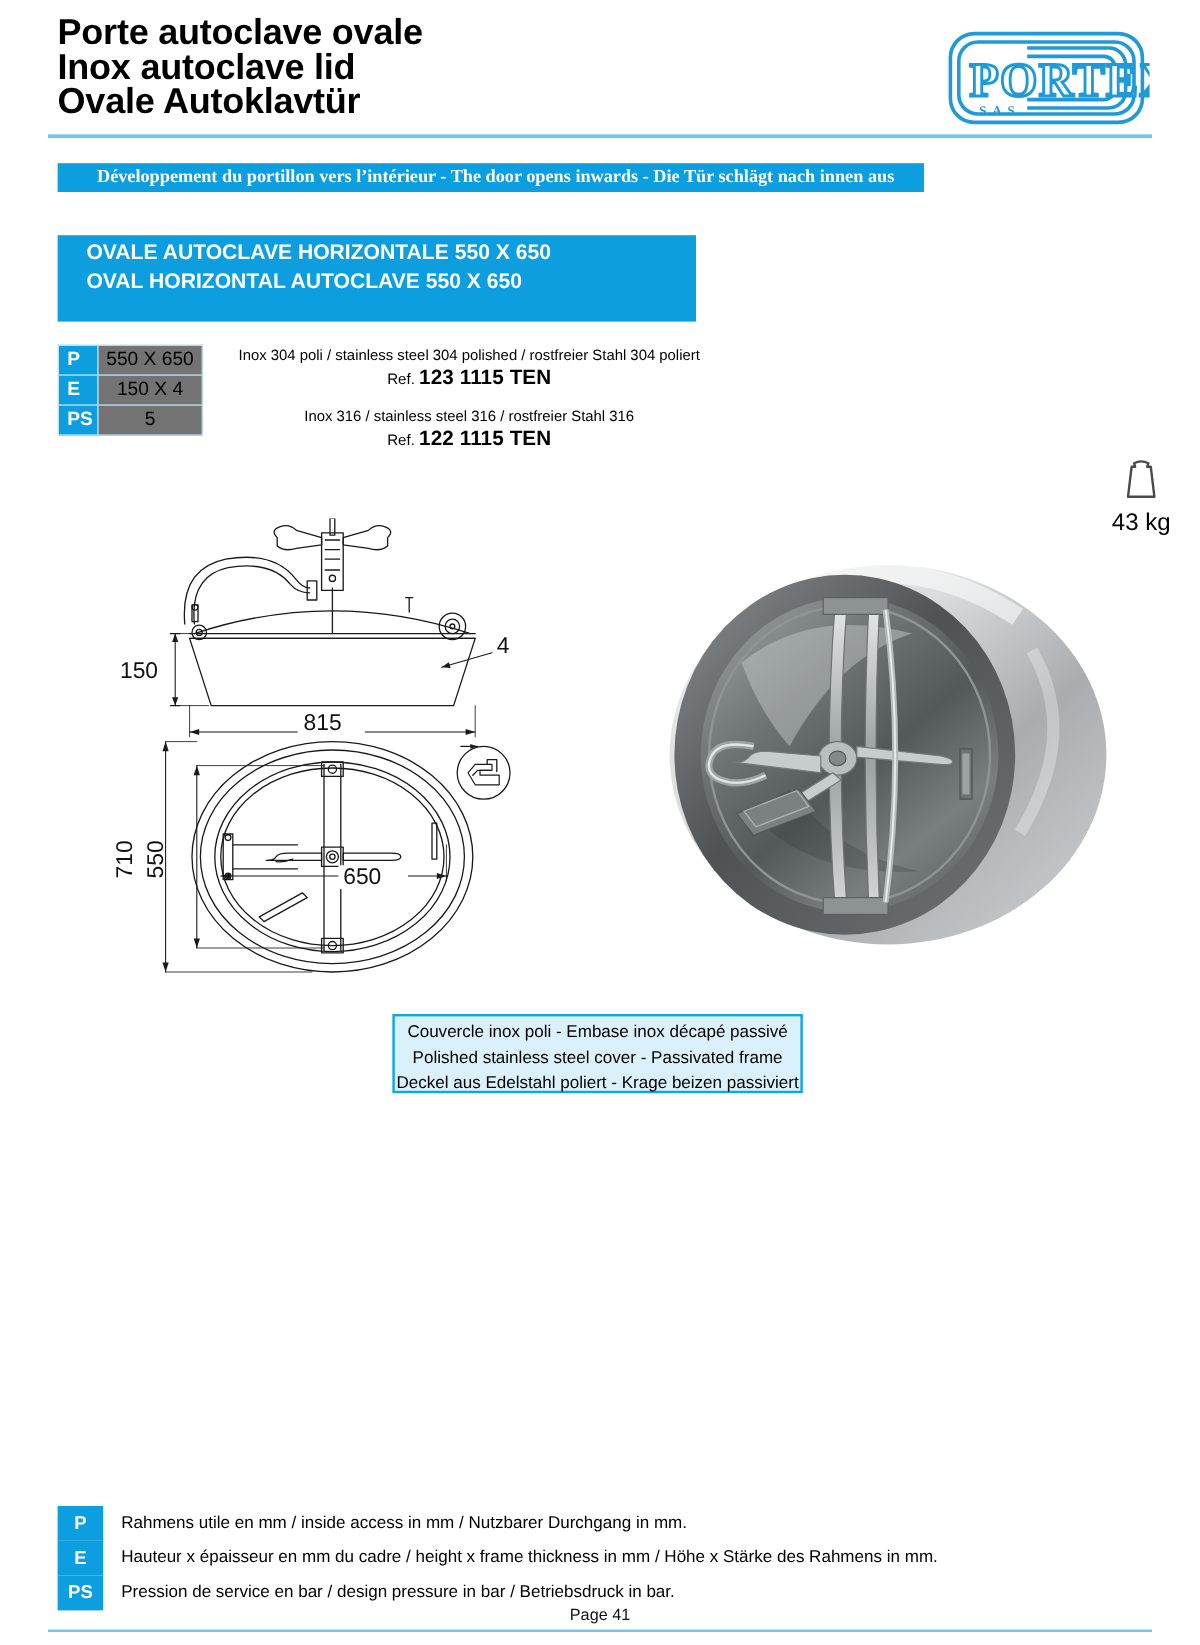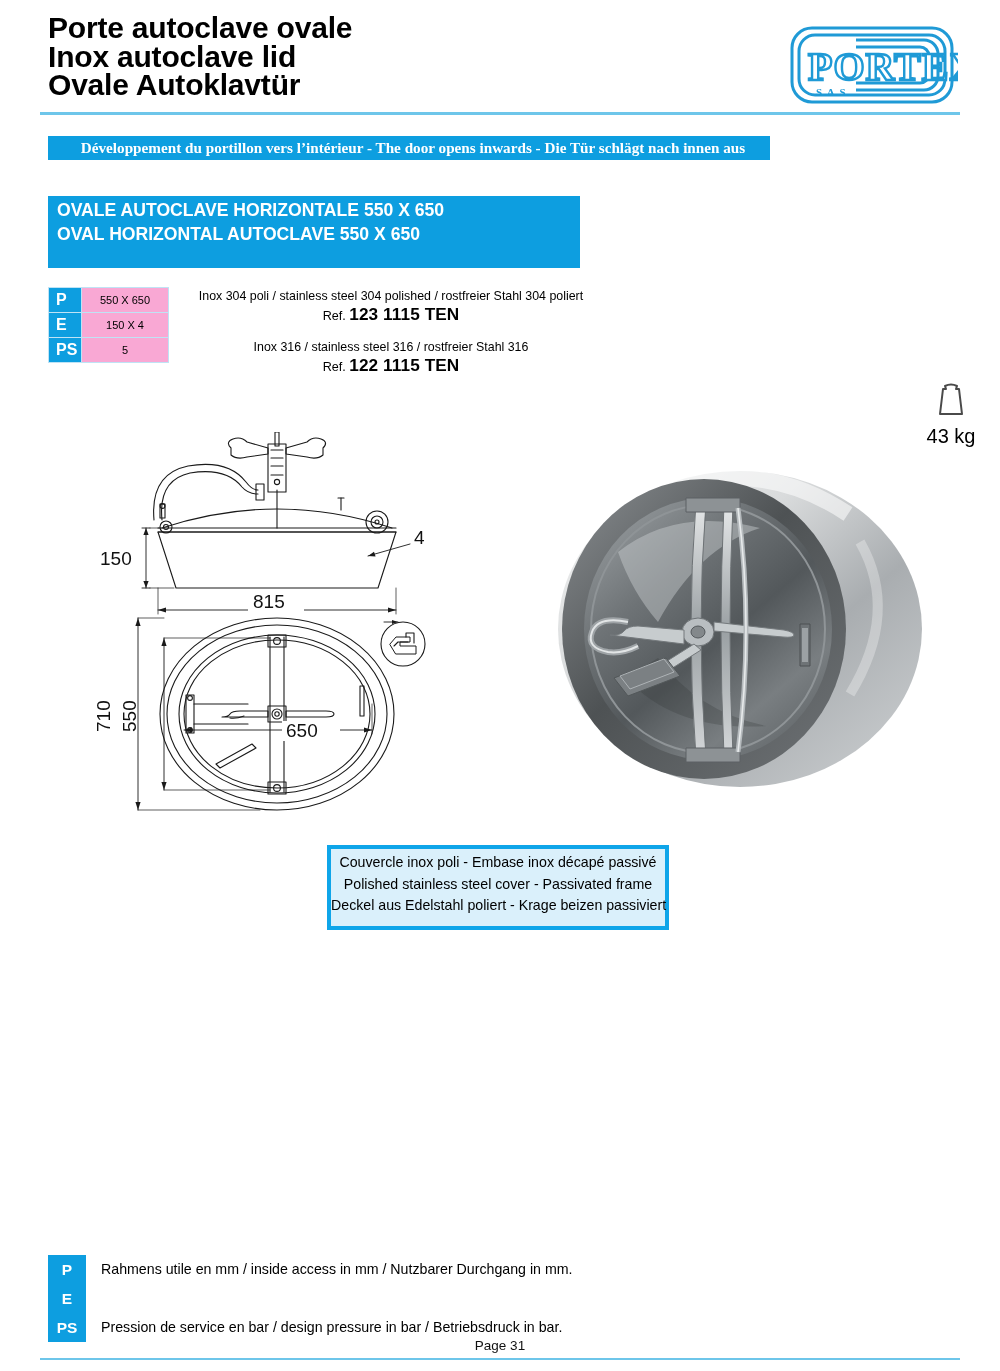--- a/index.html
+++ b/index.html
@@ -42,39 +42,39 @@
     padding-left:8px; box-sizing:border-box;
     white-space:nowrap;
     text-align:center;
   }
 
   
   .title-block {
     position:absolute; left:48px; top:196px; width:532px; height:72px;
     background:#0d9ee0; color:#ffffff;
     font-weight:bold; font-size:17.6px; line-height:23.5px;
-    padding:3px 0 0 9px; box-sizing:border-box;
+    padding:3px 0 0 24px; box-sizing:border-box;
   }
   .title-block div { white-space:nowrap; }
 
   
   .spec-table {
     position:absolute; left:48px; top:287px;
     border-collapse:collapse;
   }
   .spec-table td { height:24px; padding:0; }
   .spec-key {
     width:33px; background:#0d9ee0; color:#fff;
     font-weight:bold; font-size:16px; text-align:left;
     padding-left:7px !important; box-sizing:border-box;
     border:1px solid #bfe3f5;
   }
   .spec-val {
-    width:86px; background:#f9a8d4; color:#000;
-    font-size:11px; text-align:center;
+    width:86px; background:#737373; color:#000;
+    font-size:16px; text-align:center;
     border:1px solid #bfe3f5;
   }
 
   
   .refs { position:absolute; left:181px; top:288px; width:420px;text-align:center; }
   .ref-group { margin-bottom:13px; }
   .ref-mat { font-size:12.4px; line-height:16px; white-space:nowrap; }
   .ref-line { font-size:12.6px; line-height:20px; white-space:nowrap; }
   .ref-line .refnum { font-size:17.2px; font-weight:bold; letter-spacing:0.1px; }
 
@@ -86,22 +86,22 @@
   
   .drawing { position:absolute; left:88px; top:432px; width:360px; height:390px; }
   .drawing svg { display:block; }
 
   
   .photo { position:absolute; left:508px; top:432px; width:420px; height:398px; }
   .photo svg { display:block; }
 
   
   .caption {
-    position:absolute; left:327px; top:845px; width:342px; height:85px;
-    background:#daf0fb; border:4px solid #0ea5e9;
+    position:absolute; left:327px; top:845px; width:342px; height:66px;
+    background:#daf0fb; border:2px solid #0ea5e9;
     box-sizing:border-box;
     text-align:center;
     font-size:14.2px; line-height:21.5px;
     padding-top:3px;
     color:#000;
   }
   .caption div { white-space:nowrap; }
 
   
   .legend { position:absolute; left:48px; top:1255px; width:900px; }
@@ -409,23 +409,24 @@
     <div>Deckel aus Edelstahl poliert - Krage beizen passiviert</div>
   </div>
 
   <div class="legend">
     <div class="legend-row">
       <div class="legend-key">P</div>
       <div class="legend-text">Rahmens utile en mm / inside access in mm / Nutzbarer Durchgang in mm.</div>
     </div>
     <div class="legend-row">
       <div class="legend-key">E</div>
+      <div class="legend-text">Hauteur x épaisseur en mm du cadre / height x frame thickness in mm / Höhe x Stärke des Rahmens in mm.</div>
     </div>
     <div class="legend-row">
       <div class="legend-key">PS</div>
       <div class="legend-text">Pression de service en bar / design pressure in bar / Betriebsdruck in bar.</div>
     </div>
   </div>
 
-  <div class="page-num">Page 31</div>
+  <div class="page-num">Page 41</div>
   <div class="footer-rule"></div>
 
 </div>
 
 </body></html>

